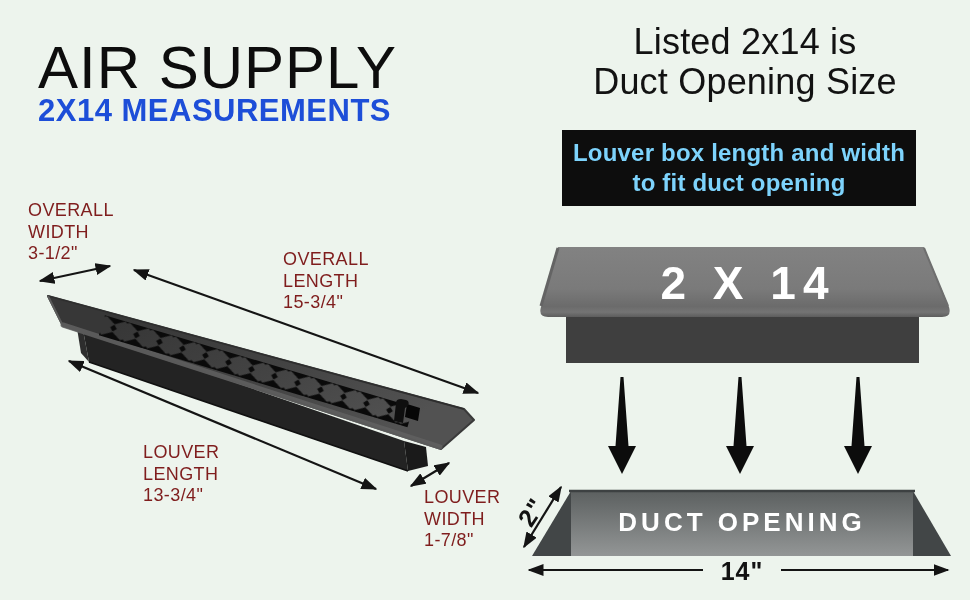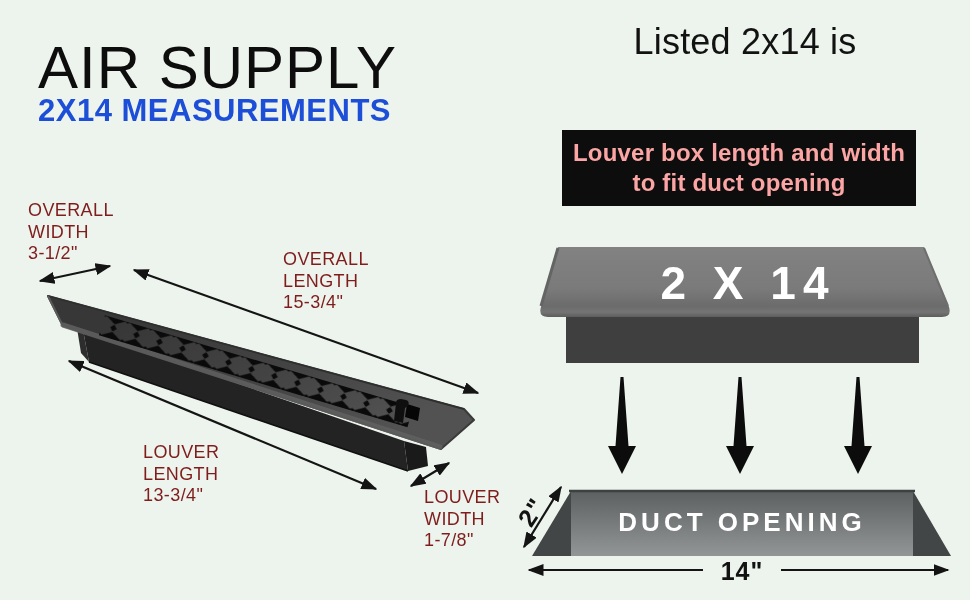--- a/index.html
+++ b/index.html
@@ -14,21 +14,21 @@
     font-size:60px;font-weight:400;letter-spacing:1px;color:#0d0d0d;line-height:46px;margin-top:25px;
   }
   .title-line2{
     font-size:31px;font-weight:700;letter-spacing:.5px;color:#1d4ed8;line-height:34px;margin-top:3px;
   }
   .right-heading{
     width:420px;text-align:center;color:#121212;
     font-size:36px;font-weight:400;line-height:40px;letter-spacing:.2px;
   }
   .banner{
-    width:354px;height:76px;background:#0d0d0d;color:#fca5a5;
+    width:354px;height:76px;background:#0d0d0d;color:#7dd3fc;
     display:flex;flex-direction:column;justify-content:center;align-items:center;
     text-align:center;font-size:24px;font-weight:700;line-height:30px;letter-spacing:.2px;
   }
   .dim-label{
     font-size:18px;line-height:21.5px;color:#7f1d1d;letter-spacing:.4px;font-weight:400;
   }
   .dim-label span{display:block;}
   svg text{font-family:"Liberation Sans", sans-serif;}
   .plate-num{font-size:46px;font-weight:700;letter-spacing:7px;fill:#ffffff;}
   .duct-word{font-size:26px;font-weight:700;letter-spacing:4px;fill:#ffffff;}
@@ -134,20 +134,21 @@
     </g>
   </svg>
 
   <div class="abs" style="left:38px;top:20px;">
     <div class="title-line1">AIR SUPPLY</div>
     <div class="title-line2">2X14 MEASUREMENTS</div>
   </div>
 
   <div class="abs right-heading" style="left:535px;top:22px;">
     <div>Listed 2x14 is</div>
+    <div>Duct Opening Size</div>
   </div>
 
   <div class="abs banner" style="left:562px;top:130px;">
     <div>Louver box length and width</div>
     <div>to fit duct opening</div>
   </div>
 
   <div class="abs dim-label" style="left:28px;top:200px;">
     <span>OVERALL</span>
     <span>WIDTH</span>

